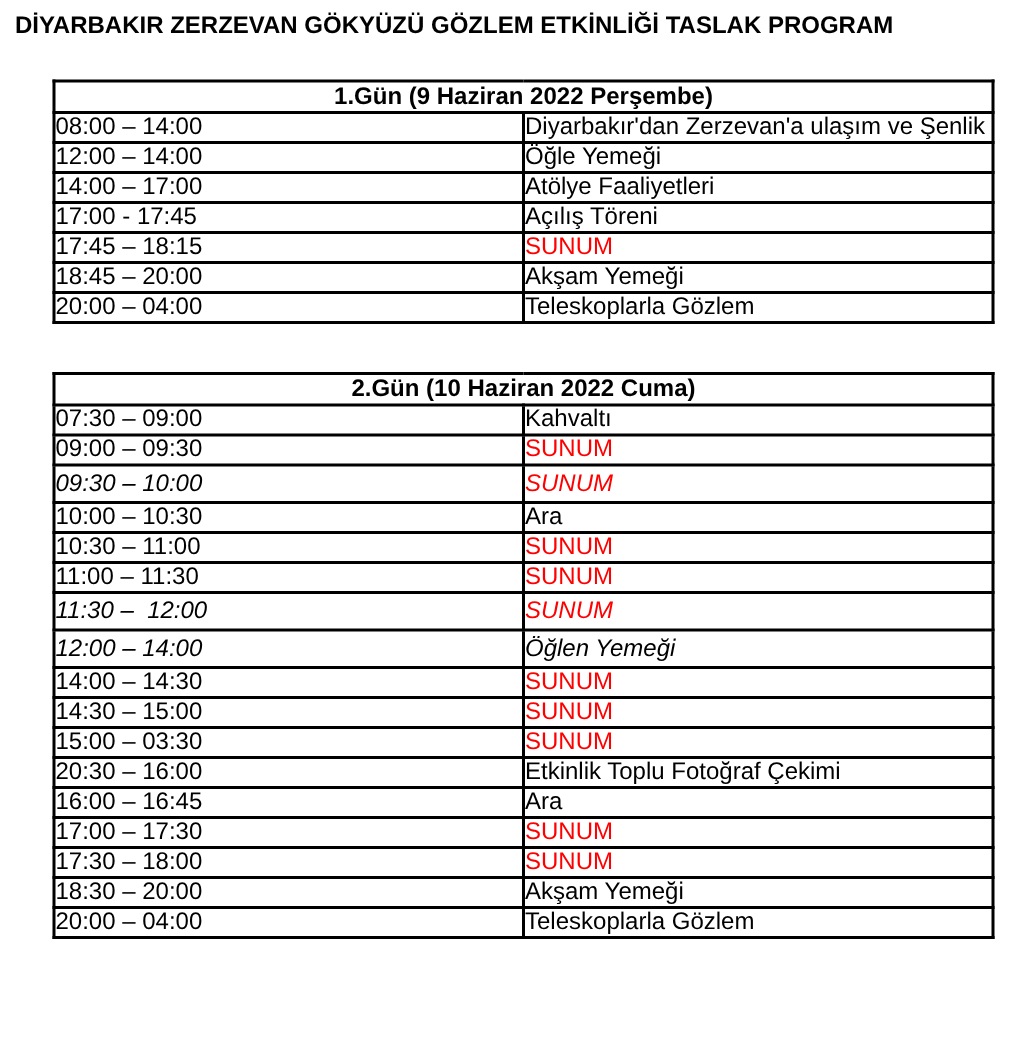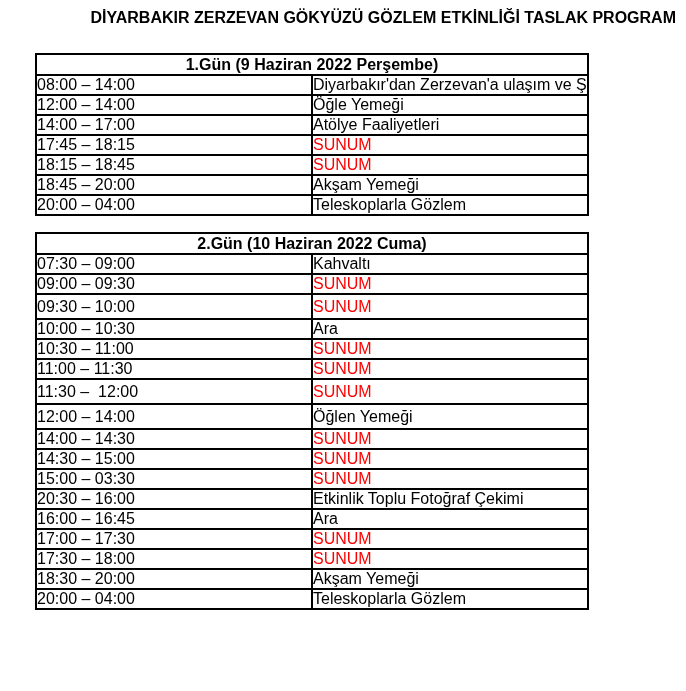--- a/index.html
+++ b/index.html
@@ -9,36 +9,36 @@
     background: #ffffff;
     width: 686px;
     height: 691px;
     font-family: "Liberation Sans", sans-serif;
     color: #000000;
     overflow: hidden;
   }
   .doc-title {
     font-size: 16px;
     font-weight: bold;
-    text-align: right;
+    text-align: left;
     margin: 8px 10px 0 10px;
     line-height: 19px;
     letter-spacing: 0px;
   }
   .tables-container {
     margin-left: 35px;
   }
   table.schedule {
     border-collapse: collapse;
     table-layout: fixed;
-    width: 554px;
+    width: 628px;
     background: #ffffff;
   }
   table.schedule:first-child { margin-top: 26px; }
-  table.schedule + table.schedule { margin-top: 16px; }
+  table.schedule + table.schedule { margin-top: 32px; }
   table.schedule th,
   table.schedule td {
     border: 2px solid #000000;
     font-size: 16px;
     vertical-align: middle;
     overflow: hidden;
   }
   table.schedule th {
     height: 21px;
     font-weight: bold;
@@ -52,21 +52,21 @@
   }
   td.time-cell {
     width: 148px;
     padding-left: 6px;
     white-space: pre;
   }
   td.activity-cell {
     padding-left: 8px;
     white-space: nowrap;
   }
-  tr.tall td { height: 25px; }
+  tr.tall td { height: 25px; font-style: italic; }
   tr.highlight td.activity-cell { color: var(--highlight-color, #FF0000); }
 </style>
 </head>
 <body>
 
 <div class="doc-title">DİYARBAKIR ZERZEVAN GÖKYÜZÜ GÖZLEM ETKİNLİĞİ TASLAK PROGRAM</div>
 
 <div class="tables-container" id="tables-container">
   <table class="schedule">
     <thead>
@@ -83,30 +83,30 @@
   <tr>
     <td class="time-cell">12:00 – 14:00</td>
     <td class="activity-cell">Öğle Yemeği</td>
   </tr>
 
   <tr>
     <td class="time-cell">14:00 – 17:00</td>
     <td class="activity-cell">Atölye Faaliyetleri</td>
   </tr>
 
+  <tr>
+    <td class="time-cell">17:00 - 17:45</td>
+    <td class="activity-cell">Açılış Töreni</td>
+  </tr>
 
   <tr class="highlight">
     <td class="time-cell">17:45 – 18:15</td>
     <td class="activity-cell">SUNUM</td>
   </tr>
 
-  <tr class="highlight">
-    <td class="time-cell">18:15 – 18:45</td>
-    <td class="activity-cell">SUNUM</td>
-  </tr>
 
   <tr>
     <td class="time-cell">18:45 – 20:00</td>
     <td class="activity-cell">Akşam Yemeği</td>
   </tr>
 
   <tr>
     <td class="time-cell">20:00 – 04:00</td>
     <td class="activity-cell">Teleskoplarla Gözlem</td>
   </tr>

